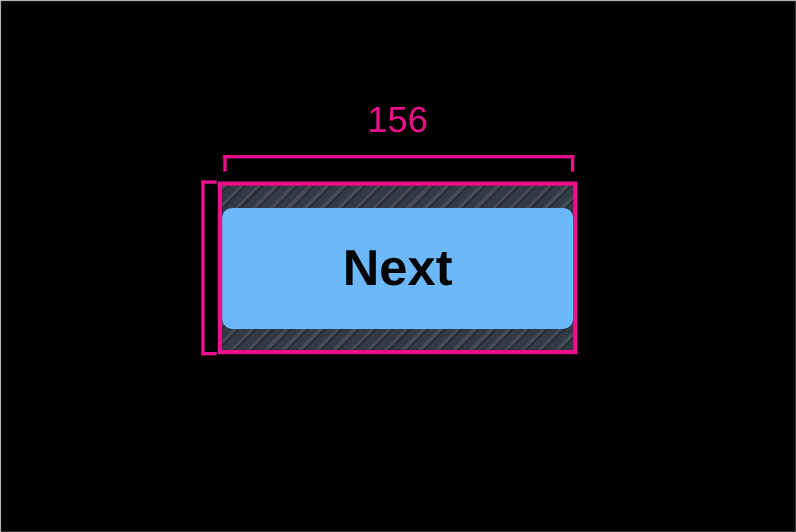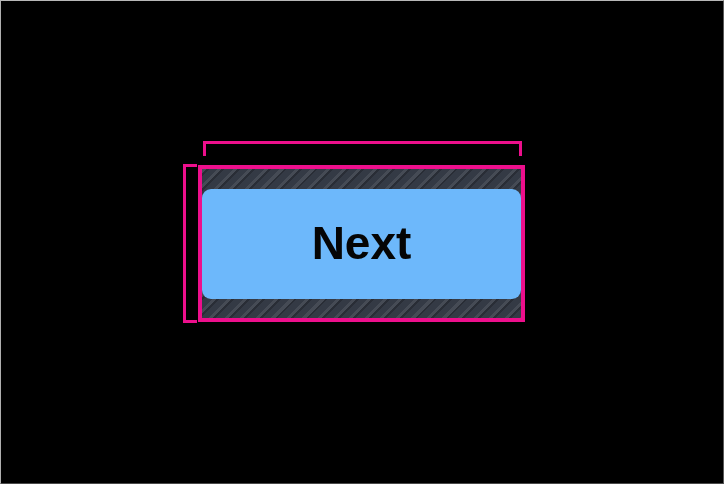--- a/index.html
+++ b/index.html
@@ -131,20 +131,21 @@
     display: block;
     line-height: 1;
     transform: translateY(-1px);
   }
 </style>
 </head>
 <body>
 
 <div id="screen">
 
+  <div class="dim-label" id="width-label">156</div>
 
   <div id="width-bracket"></div>
 
 
   <div id="height-bracket"></div>
 
   <div id="element-highlight">
 
     <div id="element-box">
 

